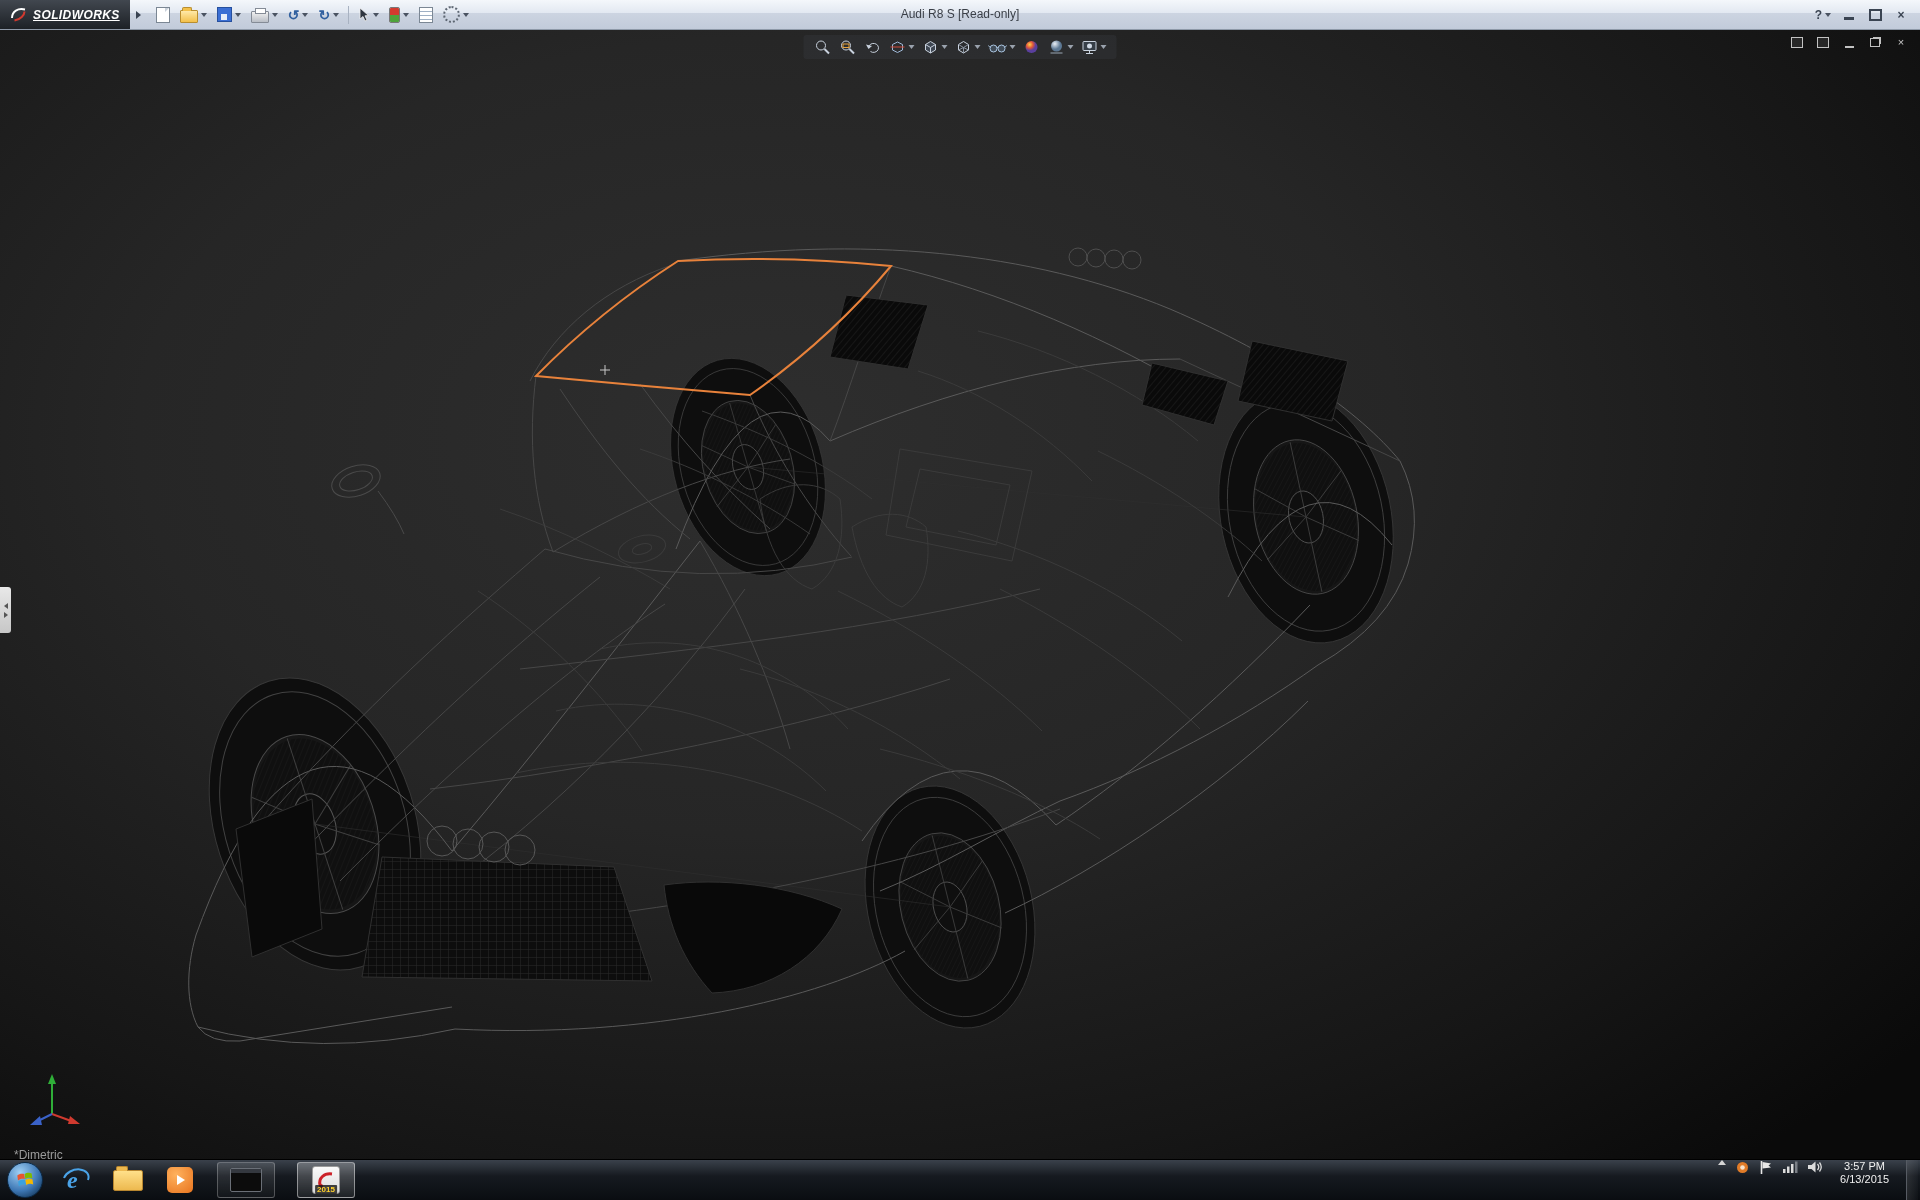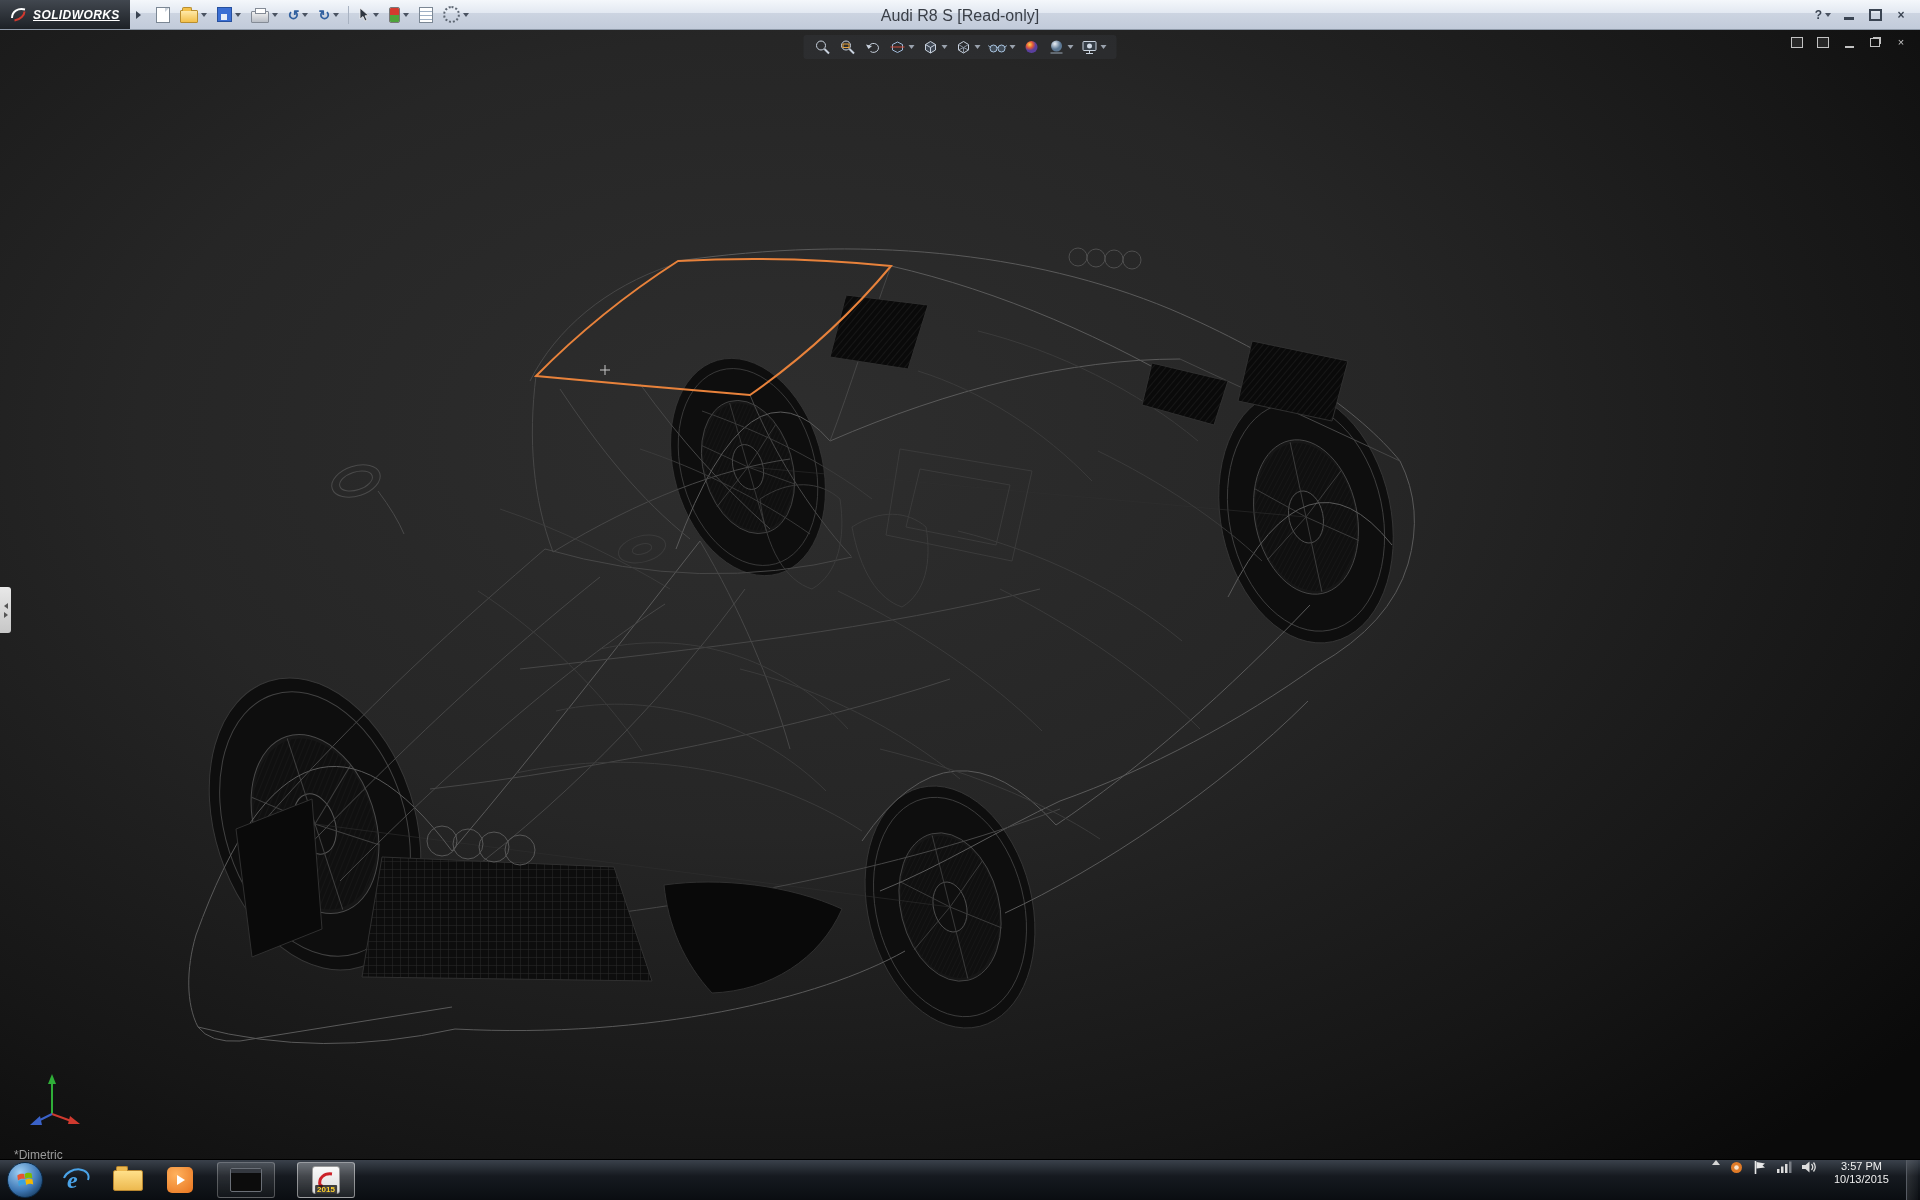--- a/index.html
+++ b/index.html
@@ -31,21 +31,21 @@
   .i-print::before{content:"";position:absolute;top:-4px;left:3px;width:9px;height:4px;background:#fff;border:1px solid #848b96;}
   .i-undo,.i-redo{font-size:14px;line-height:14px;color:#31609f;font-weight:bold;}
   .i-rebuild{width:9px;height:14px;border:1px solid #777;border-radius:2px;display:flex;flex-direction:column;overflow:hidden;}
   .i-rebuild i{flex:1;}
   .i-rebuild .r{background:#d23b2f;}
   .i-rebuild .g{background:#4ea33a;}
   .i-props{width:12px;height:14px;border:1px solid #7b8794;
     background:repeating-linear-gradient(#fff 0 3px,#9fb0c4 3px 4px);}
   .i-gear{width:13px;height:13px;border:2px dotted #5d6672;border-radius:50%;}
   .title-center{position:absolute;left:50%;transform:translateX(-50%);top:7px;
-    font-size:16px;color:#3a3f47;white-space:nowrap;}
+    font-size:12px;color:#3a3f47;white-space:nowrap;}
   .win-controls{margin-left:auto;display:flex;align-items:center;padding-right:6px;}
   .win-btn{min-width:26px;height:20px;display:flex;align-items:center;justify-content:center;
     color:#3a4452;font-size:12px;font-weight:bold;}
   .glyph-min{width:10px;height:3px;background:#3a4452;margin-top:8px;}
   .glyph-max{width:9px;height:8px;border:2px solid #3a4452;}
   .helpq{font-size:12px;font-weight:bold;color:#3a4452;}
 
   
   .viewport{position:absolute;top:29px;left:0;right:0;bottom:40px;overflow:hidden;
     background:radial-gradient(ellipse 1500px 950px at 40% 36%,#2e2e2e 0%,#262626 42%,#161616 78%,#0a0a0a 100%);}
@@ -512,17 +512,17 @@
         <rect x="5" y="6.5" width="2.5" height="6.5" fill="#dcdcdc"></rect>
       <rect x="9" y="4" width="2.5" height="9" fill="#dcdcdc"></rect>
         <rect x="13" y="1.5" width="2.5" height="11.5" fill="#7a7f86"></rect>
     </svg>
     <svg width="16" height="14" viewBox="0 0 16 14">
       <path d="M1 5 H4.5 L8.5 1.5 V12.5 L4.5 9 H1 Z" fill="#dcdcdc"></path>
       <path d="M10.5 4 Q13 7 10.5 10 M12.5 2.5 Q16 7 12.5 11.5" stroke="#dcdcdc" fill="none" stroke-width="1.3"></path>
     </svg>
     <div class="clock">
       <div>3:57 PM</div>
-      <div>10/13/2015</div>
+      <div>6/13/2015</div>
     </div>
     <div class="show-desktop"></div>
   </div>
 </div>
 
 </body></html>

